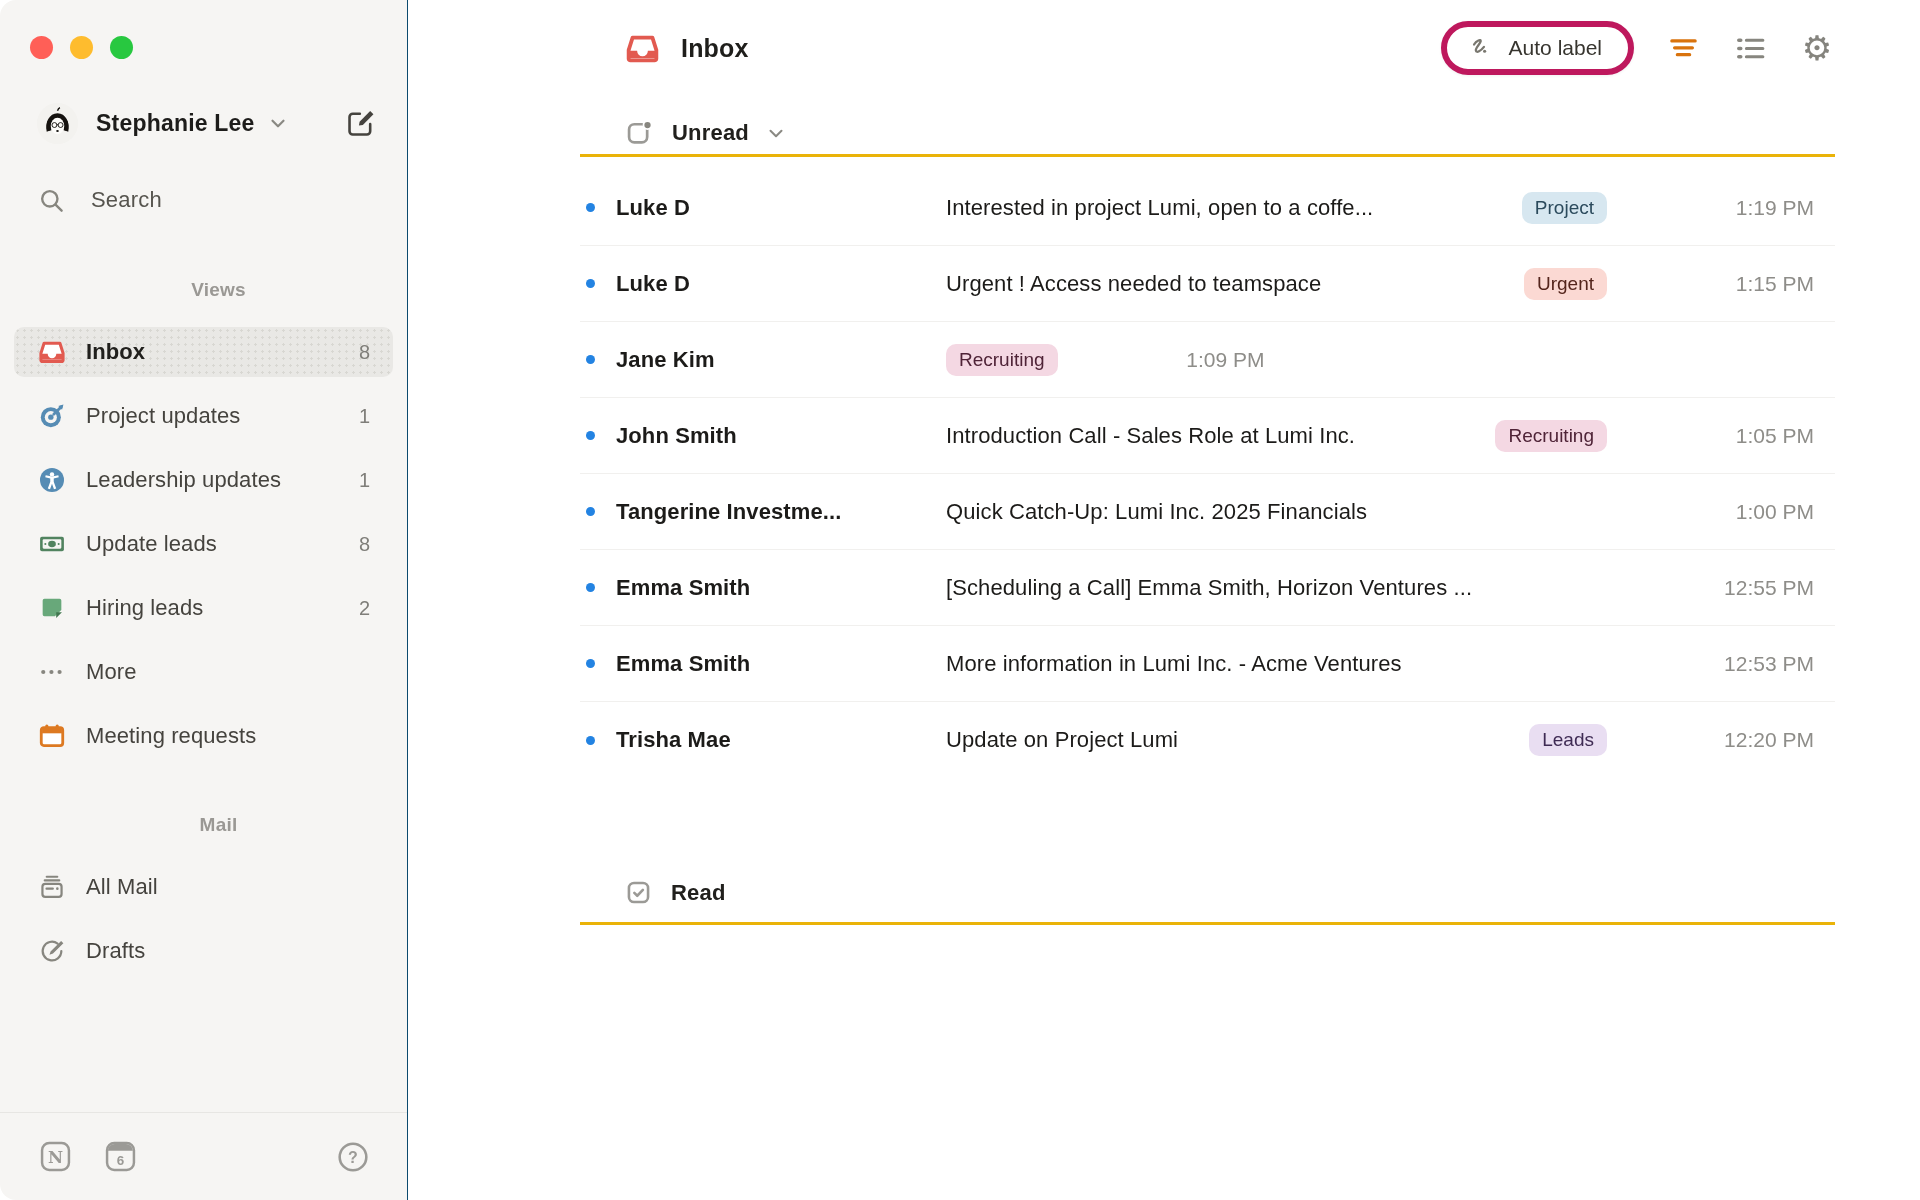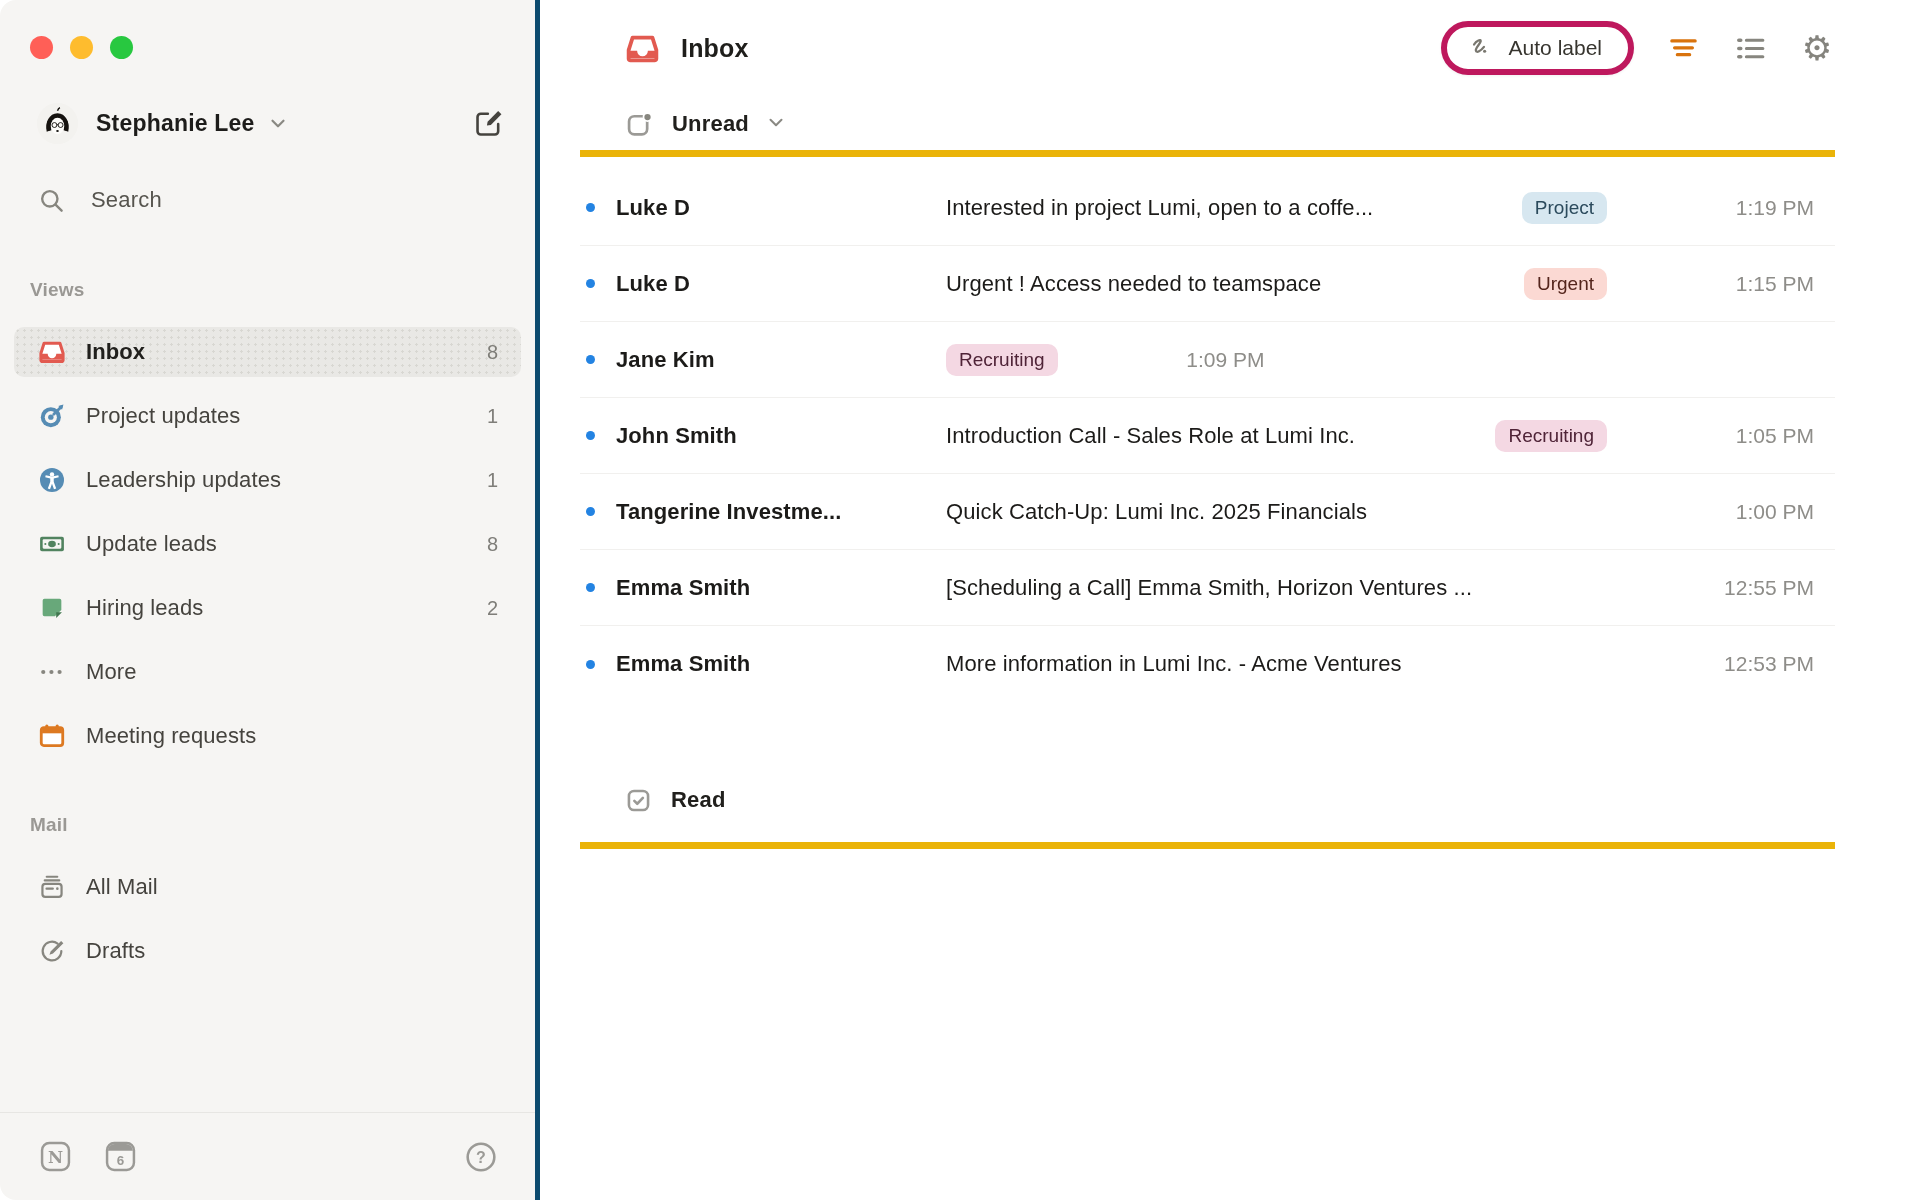--- a/index.html
+++ b/index.html
@@ -1,21 +1,21 @@
 <!DOCTYPE html>
 <html><head>
 <meta charset="utf-8">
 <style>
   * { margin:0; padding:0; box-sizing:border-box; }
   html,body { width:1920px; height:1200px; background:#ffffff; }
   body { font-family:"Liberation Sans","DejaVu Sans",sans-serif; color:#1d1c1a; }
   .app { position:relative; width:1920px; height:1200px; border-radius:16px; overflow:hidden; background:#ffffff; }
 
   
-  .sidebar { position:absolute; top:0; left:0; bottom:0; width:540px; background:#f6f5f3; border-right:5px solid #0c4a6e; }
+  .sidebar { position:absolute; top:0; left:0; bottom:0; width:408px; background:#f6f5f3; border-right:1px solid #0c4a6e;text-align:center; }
   .traffic { display:flex; gap:17px; padding:36px 0 0 30px; }
   .traffic span { width:23px; height:23px; border-radius:50%; display:block; }
   .tl-close{ background:#ff5f57; } .tl-min{ background:#febc2e; } .tl-zoom{ background:#28c840; }
 
   .user-row { display:flex; align-items:center; margin:44px 31px 0 37px; height:40px; }
   .avatar { width:41px; height:41px; border-radius:50%; overflow:hidden; background:#f3f2ef; flex:none; }
   .user-name { margin-left:18px; font-size:23px; font-weight:700; color:#1d1c1a; letter-spacing:.2px; }
   .user-chevron { margin-left:12px; color:#8a8983; display:flex; }
   .compose { margin-left:auto; display:flex; cursor:pointer; }
 
@@ -47,21 +47,21 @@
   .mh-icon { margin-left:45px; display:flex; }
   .mh-title { margin-left:21px; font-size:25px; font-weight:700; color:#1f1e1b; letter-spacing:.2px; }
   .mh-right { margin-left:auto; display:flex; align-items:center; gap:31px; }
   .auto-label { display:flex; align-items:center; gap:13px; height:54px; padding:0 26px 0 22px; border:6px solid #be185d;
       border-radius:27px; background:#fff; box-shadow:0 1px 3px rgba(0,0,0,.06); cursor:pointer; }
   .auto-label .al-text { font-size:21px; color:#37352f; font-weight:500; }
   .icon-btn { display:flex; align-items:center; justify-content:center; width:36px; height:36px; cursor:pointer; }
   .gear-glyph { font-size:34px; color:#85847e; line-height:1; font-family:"DejaVu Sans",sans-serif; }
 
   .list { margin:0 85px 0 101px; }
-  .sec-header { display:flex; border-bottom:7px solid #eab308; cursor:pointer; }
+  .sec-header { display:flex; align-items:center; border-bottom:3px solid #eab308; cursor:pointer; }
   .unread-header { height:46px; margin-top:15px; }
   .read-header { height:62px; margin-top:85px; }
   .sec-header .sh-icon { margin-left:45px; display:flex; }
   .sec-header .sh-label { margin-left:19px; font-size:22px; font-weight:700; color:#21201d; letter-spacing:.2px; }
   .sec-header .sh-chevron { margin-left:16px; color:#8a8983; display:flex; }
 
   .rows { padding-top:13px; }
   .email-row { display:flex; align-items:center; height:76px; border-bottom:1px solid #f1f0ee; padding-right:21px; cursor:pointer; }
   .email-row:last-child { border-bottom:none; }
   .dot-col { width:30px; margin-left:6px; flex:none; display:flex; align-items:center; }
@@ -383,20 +383,29 @@
   <div class="email-row">
     <span class="dot-col">
               <span class="dot" style="background: rgb(35, 131, 226);"></span>
             </span>
     <span class="sender">Emma Smith</span>
     <span class="subject">More information in Lumi Inc. - Acme Ventures</span>
 
     <span class="time">12:53 PM</span>
   </div>
 
+  <div class="email-row">
+    <span class="dot-col">
+              <span class="dot" style="background: rgb(35, 131, 226);"></span>
+            </span>
+    <span class="sender">Trisha Mae</span>
+    <span class="subject">Update on Project Lumi</span>
+    <span class="tag" style="background: rgb(233, 222, 242); color: rgb(63, 43, 84);">Leads</span>
+    <span class="time">12:20 PM</span>
+  </div>
 </div>
 
       <div class="sec-header read-header">
         <span class="sh-icon">
           <svg viewBox="0 0 24 24" width="27" height="27">
             <rect x="3.5" y="3.5" width="17" height="17" rx="4.5" fill="none" stroke="#9b9a96" stroke-width="2.3"></rect>
             <path d="M8.3 12.3l2.6 2.6 5-5.2" fill="none" stroke="#9b9a96" stroke-width="2.3" stroke-linecap="round" stroke-linejoin="round"></path>
           </svg>
         </span>
         <span class="sh-label">Read</span>

